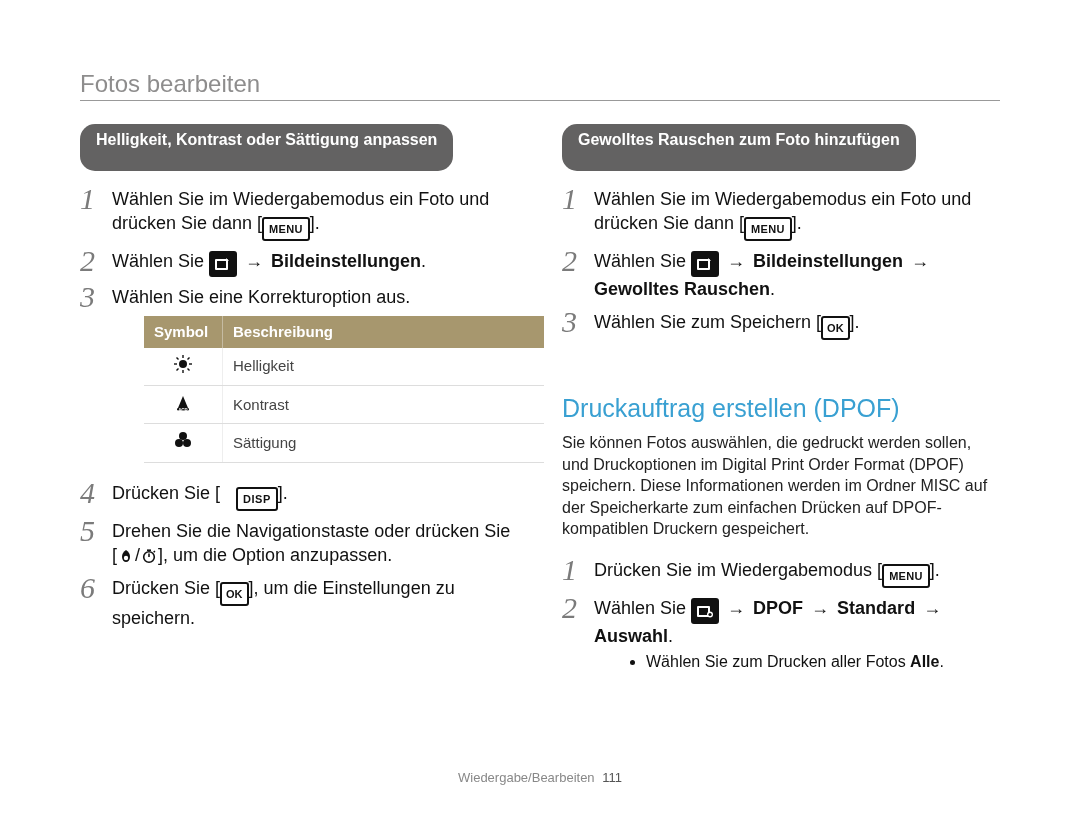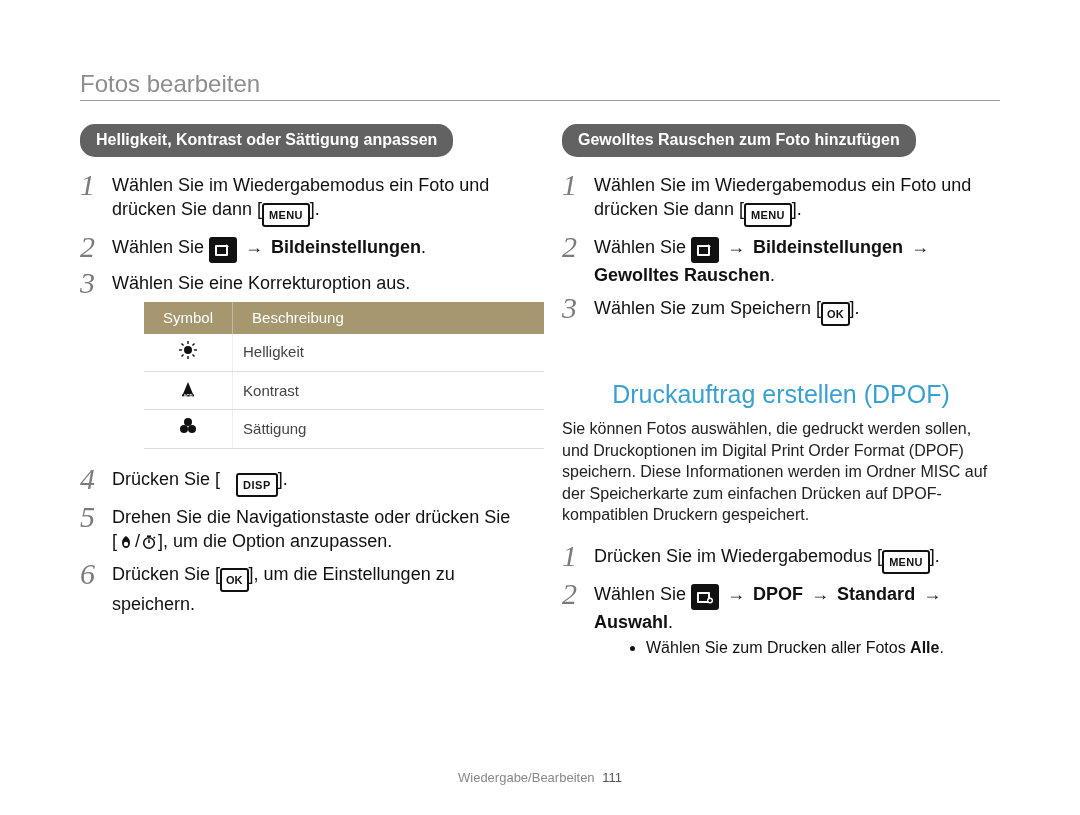--- a/index.html
+++ b/index.html
@@ -43,21 +43,21 @@
     justify-content: space-between;
     gap: 44px;
   }
   .col { width: 440px; }
   .pill {
     display: inline-block;
     background: #636262;
     color: #fff;
     font-size: 16px;
     font-weight: 600;
-    padding: 5px 16px 6px;
+    padding: 5px 16px 20px;
     border-radius: 15px;
     margin: 4px 0 12px;
   }
   ol.steps {
     list-style: none;
     padding: 0;
     margin: 0;
     counter-reset: step;
   }
   ol.steps > li {
@@ -118,23 +118,23 @@
   table.sym {
     width: 100%;
     border-collapse: collapse;
     margin: 6px 0 10px 32px;
     max-width: 400px;
     font-size: 15px;
   }
   table.sym th {
     background: #a7976e;
     color: #fff;
-    font-weight: 400;
+    font-weight: 700;
     text-align: left;
-    padding: 6px 19px;
+    padding: 6px 10px;
     border-right: 1px solid #c5bba2;
   }
   table.sym th:last-child { border-right: none; }
   table.sym td {
     padding: 6px 10px;
     border-bottom: 1px solid #ddd;
     color: #444;
   }
   table.sym td:first-child {
     width: 58px;
@@ -143,21 +143,20 @@
   }
   table.sym tr:last-child td { border-bottom: 1px solid #ddd; }
   .cell-icon { display: inline-flex; align-items: center; justify-content: center; }
   .cell-icon svg { display: block; }
   
   h2.section {
     color: #39a0d2;
     font-weight: 400;
     font-size: 25px;
     margin: 48px 0 6px;
-    text-align: center;
   }
   p.body {
     font-size: 16px;
     color: #222;
     margin: 0 0 14px;
   }
   ul.bullets {
     list-style: disc;
     padding-left: 52px;
     margin: 2px 0 0;

